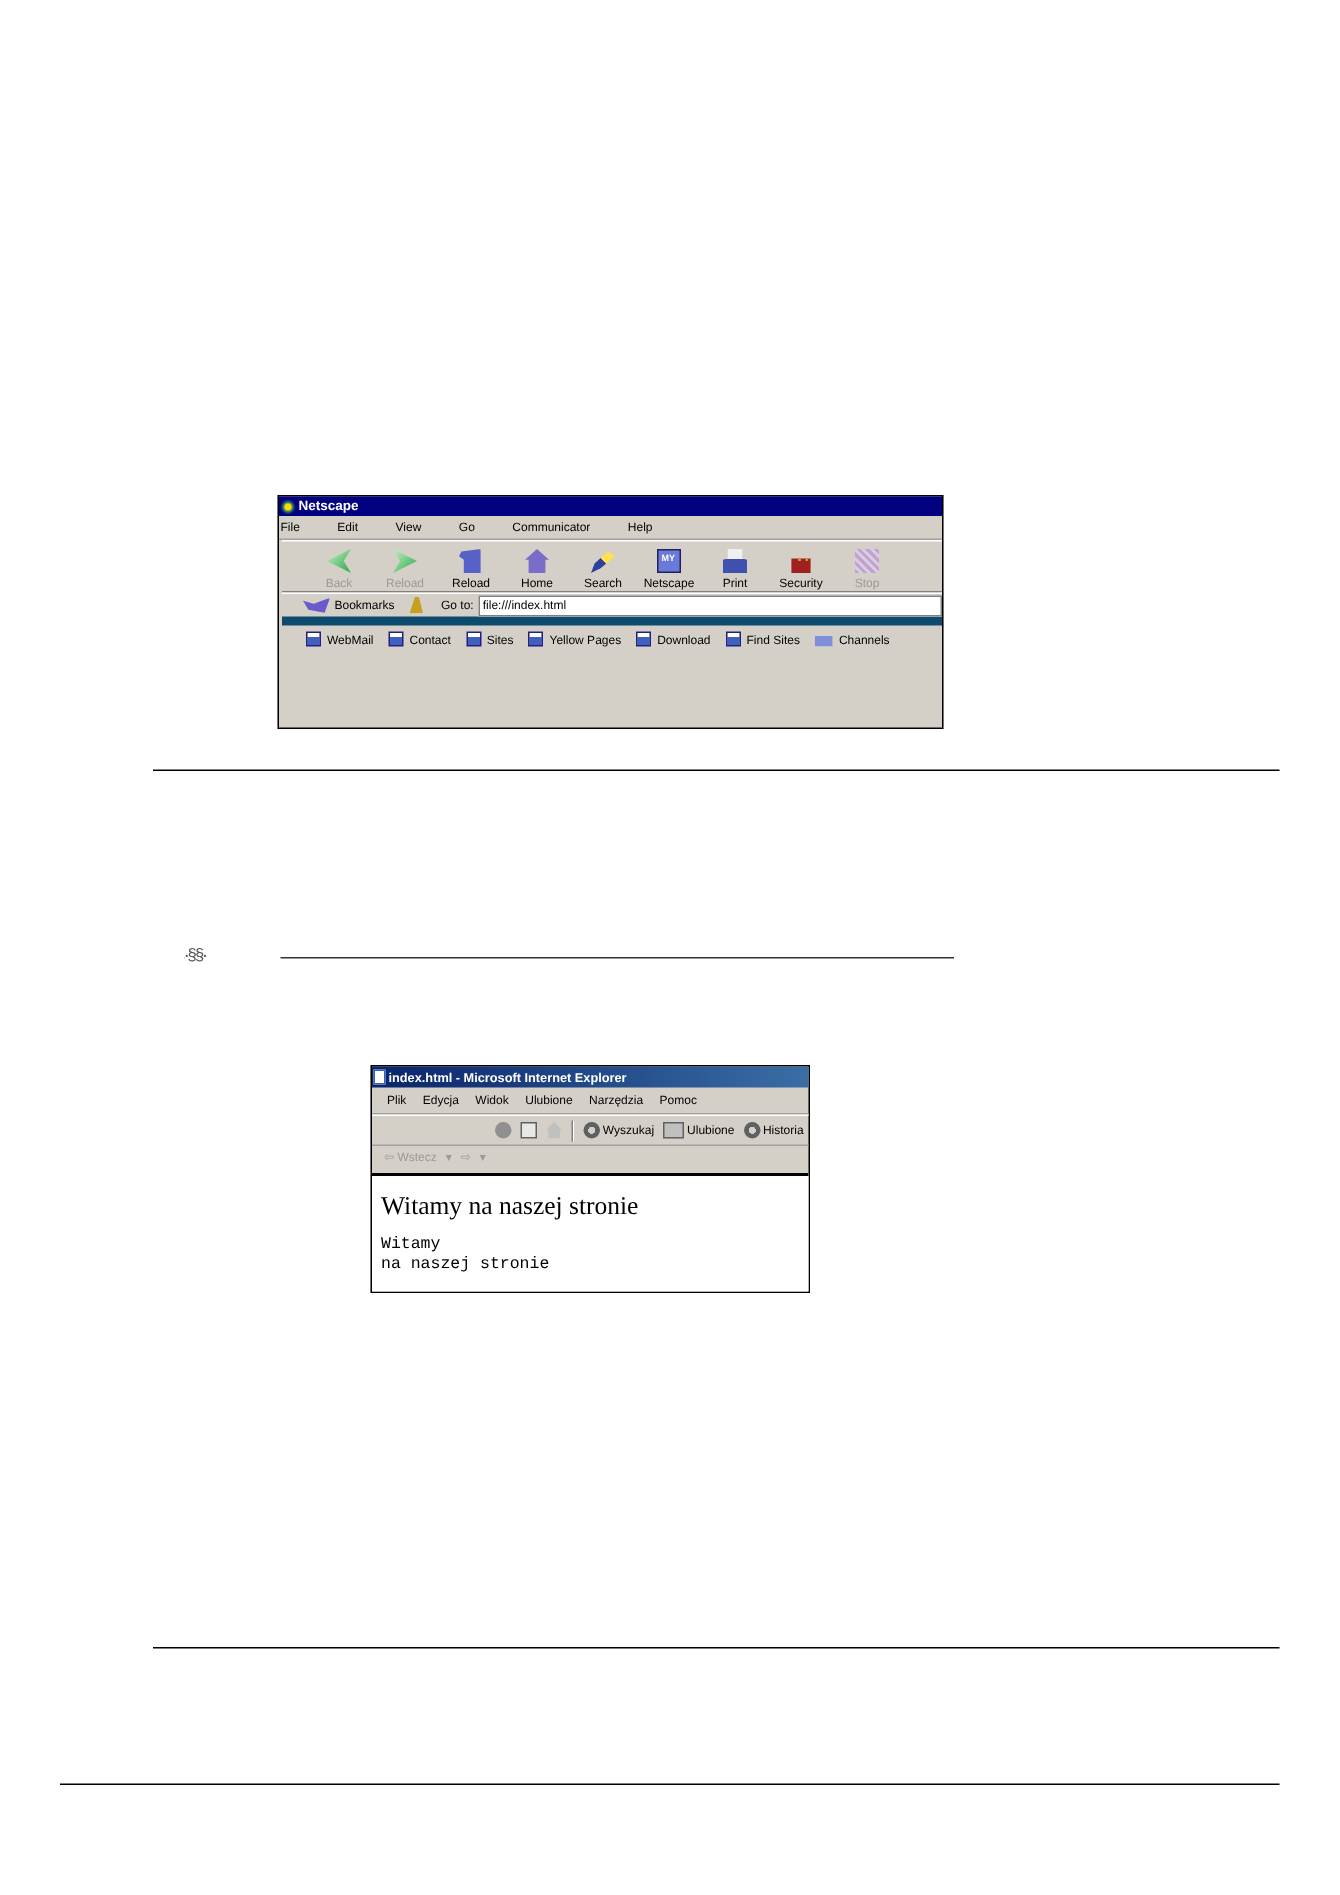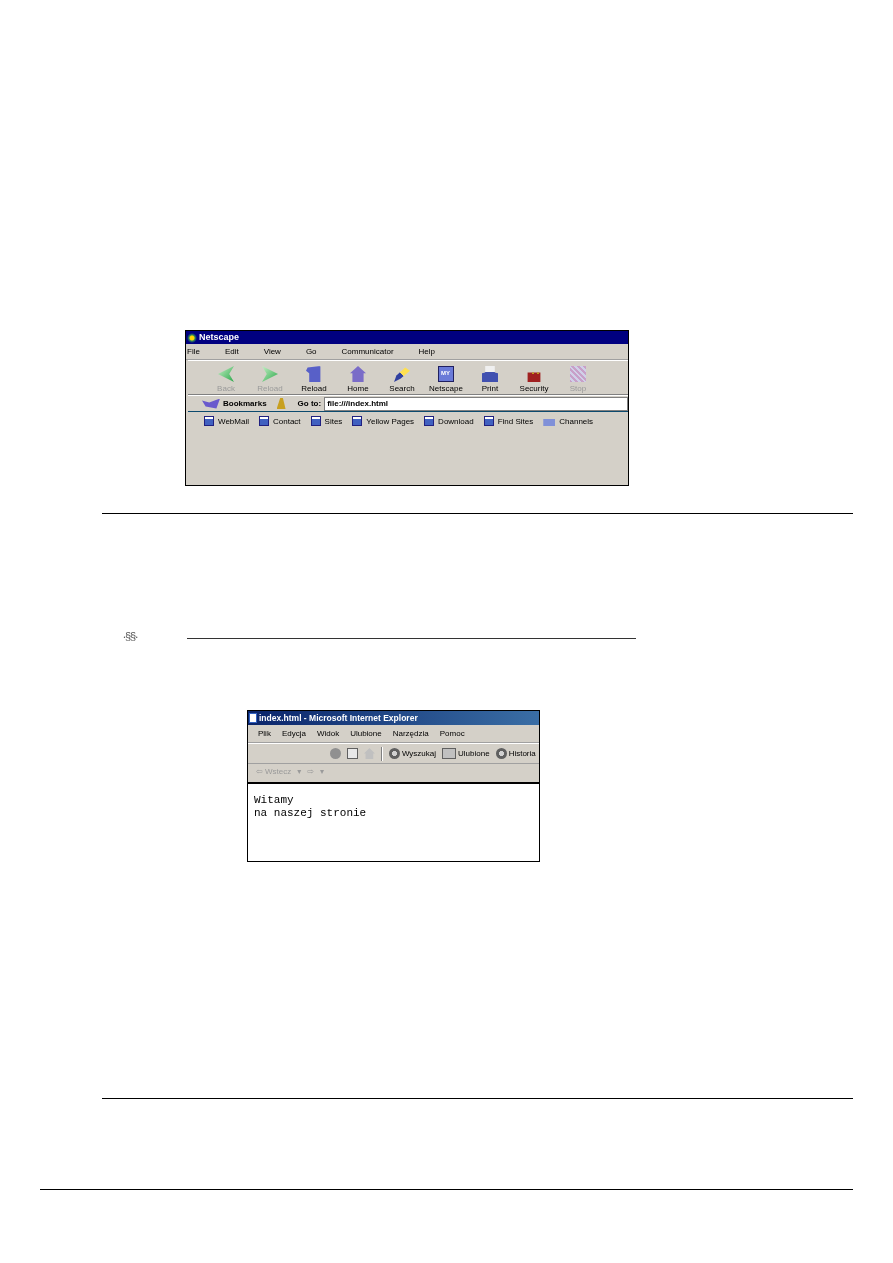--- a/index.html
+++ b/index.html
@@ -44,21 +44,21 @@
     .ic-search { background: linear-gradient(45deg, #3040a0 50%, #ffe050 50%); clip-path: polygon(0 100%, 15% 60%, 70% 10%, 100% 30%, 40% 80%); }
     .ic-netscape { background: #6a7ad8; border: 1px solid #202060; box-sizing: border-box; }
     .ic-netscape::after { content: "MY"; position: absolute; left: 2px; top: 3px; font-size: 6px; color: #fff; font-weight: bold; }
     .ic-print { background: linear-gradient(#f0f0f0 40%, #4050b0 40%); clip-path: polygon(20% 0, 80% 0, 80% 40%, 100% 45%, 100% 100%, 0 100%, 0 45%, 20% 40%); }
     .ic-security { background: #a02020; clip-path: polygon(10% 40%, 90% 40%, 90% 100%, 10% 100%); }
     .ic-security::before { content: ""; position: absolute; left: 6px; top: 0; width: 7px; height: 8px; border: 2px solid #c0a020; border-bottom: none; border-radius: 4px 4px 0 0; box-sizing: border-box; }
     .ic-stop { background: repeating-linear-gradient(45deg, #c8a0c8 0 2px, #d0d0e8 2px 4px); }
 
     .ns-locbar {
       height: 15px; display: flex; align-items: center; font-size: 8px; padding-left: 14px;
-      border-bottom: 1px solid #0c4a6e; border-top: 1px solid #fff; margin-left: 2px; font-weight: bold;
+      border-bottom: 6px solid #0c4a6e; border-top: 1px solid #fff; margin-left: 2px;
     }
     .bm-icon { width: 18px; height: 10px; background: #6a5acd; clip-path: polygon(0 20%, 40% 40%, 100% 0, 80% 100%, 20% 80%); margin-right: 3px; }
     .pt-icon { width: 9px; height: 11px; background: #c8a020; clip-path: polygon(40% 0, 70% 0, 100% 100%, 0 100%); margin: 0 12px 0 10px; }
     .loc-input {
       flex: 1; height: 12px; background: #fff; border: 1px solid #808080; font-size: 8px;
       line-height: 12px; padding-left: 2px; margin-left: 3px; margin-right: 0; color: #000;
     }
     .ns-personal {
       height: 18px; display: flex; align-items: center; gap: 10px; font-size: 8px;
       padding-left: 16px; margin-left: 2px;
@@ -231,19 +231,20 @@
     <span style="display:flex;align-items:center;gap:2px">
       <span class="ie-ic folder"></span>
       <span>Ulubione</span>
     </span>
     <span style="display:flex;align-items:center;gap:2px">
       <span class="ie-ic globe"></span>
       <span>Historia</span>
     </span>
   </div>
   <div class="ie-content">
+    <div class="ie-h1">Witamy na naszej stronie</div>
     <div class="ie-pre">Witamy</div>
     <div class="ie-pre">na naszej stronie</div>
   </div>
 </div>
 
 <div class="hr" style="left:102px; top:1098px; width:751px;"></div>
 <div class="hr" style="left:40px; top:1189px; width:813px;"></div>
 
 </body></html>

